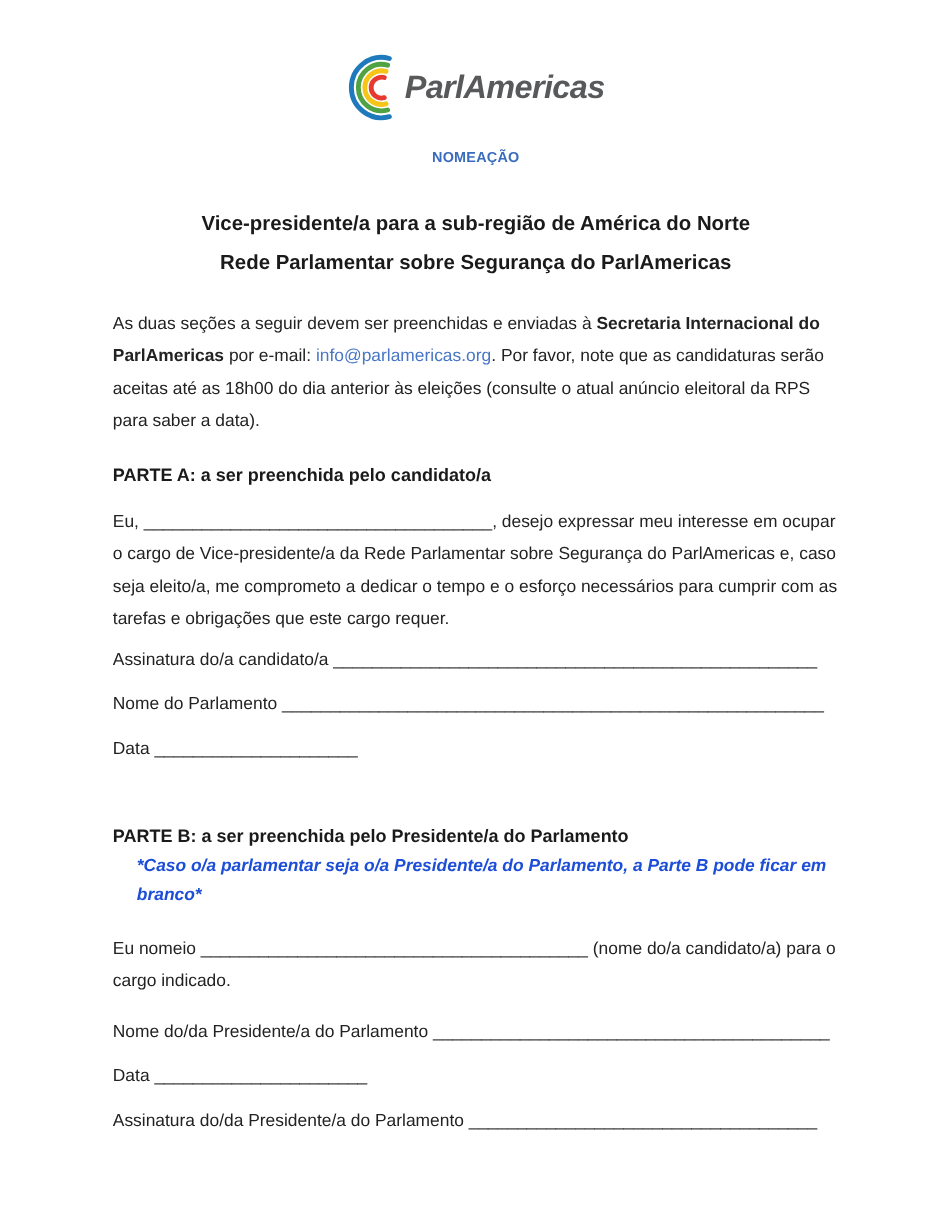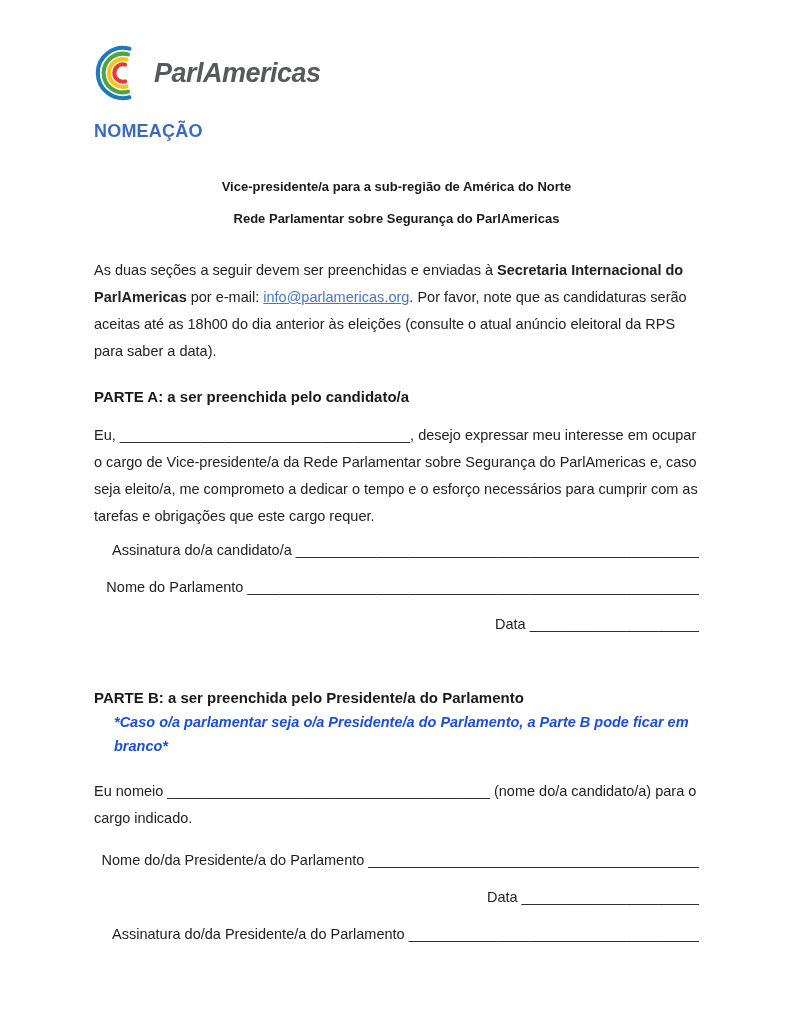--- a/index.html
+++ b/index.html
@@ -10,66 +10,66 @@
     overflow: hidden;
   }
   .page {
     box-sizing: border-box;
     width: 791px; height: 1024px;
     padding: 44px 92px 0 94px;
     background: #ffffff;
   }
   
   .logo-row {
-    display: flex; align-items: center;
-    height: 58px; margin-bottom: 20px; gap: 12px;
+    display: flex; justify-content: center; align-items: center;
+    height: 58px; margin-bottom: 20px;
   }
   .logo-mark { width: 58px; height: 58px; flex: 0 0 auto; }
   .logo-text {
     font-size: 27px; font-weight: bold; font-style: italic;
     color: #58595B; letter-spacing: -0.5px; margin-left: -10px;
     line-height: 58px;
   }
   
   .doc-title {
-    text-align: left; font-size: 18px; font-weight: bold;
+    text-align: center; font-size: 12px; font-weight: bold;
     color: #3A6CBE; line-height: 19px; margin-bottom: 30px;
     letter-spacing: 0.2px;
   }
   
   .main-heading {
-    text-align: center; font-size: 13px; font-weight: bold;
+    text-align: center; font-size: 17px; font-weight: bold;
     line-height: 32px; color: #1a1a1a; margin-bottom: 22px;
   }
   
   .body-text { font-size: 14.5px; line-height: 27px; }
   .intro { margin-bottom: 22px; }
   .bold { font-weight: bold; }
-  .link { color: #4776C6; text-decoration: underline; cursor: pointer; }
+  .link { color: #4776C6; cursor: pointer; }
   .section-heading {
     font-size: 15px; font-weight: bold; color: #1a1a1a;
     line-height: 20px; margin-bottom: 8px;
   }
   .section-heading-b {
     font-size: 15px; font-weight: bold; color: #1a1a1a;
     line-height: 24px; margin-top: 52px;
   }
   .section-note {
     font-size: 14.5px; font-weight: bold; font-style: italic;
     line-height: 24px; margin-bottom: 20px; color: #1d4ed8; margin-left: 20px;
   }
   .statement { margin-bottom: 2px; }
   .statement-b { margin-bottom: 10px; }
   .field-row {
     font-size: 14.5px; line-height: 20px;
     margin-bottom: 17px; padding-top: 0;
     white-space: nowrap; overflow: hidden;
   }
   .field-row + .field-row { margin-top: 14px; }
-  .fields { padding-top: 8px; text-align: right; }
+  .fields { padding-top: 8px; }
   .blank { letter-spacing: 0; }
 </style>
 </head>
 <body>
 
 <div class="page">
 
   <div class="logo-row">
     <svg class="logo-mark" viewBox="0 0 60 60" aria-hidden="true">
       <path d="M 36.7 4.9 A 26 26 0 1 0 36.7 55.1" fill="none" stroke-width="4.2" stroke-linecap="round" stroke="#1E79BD"></path>

